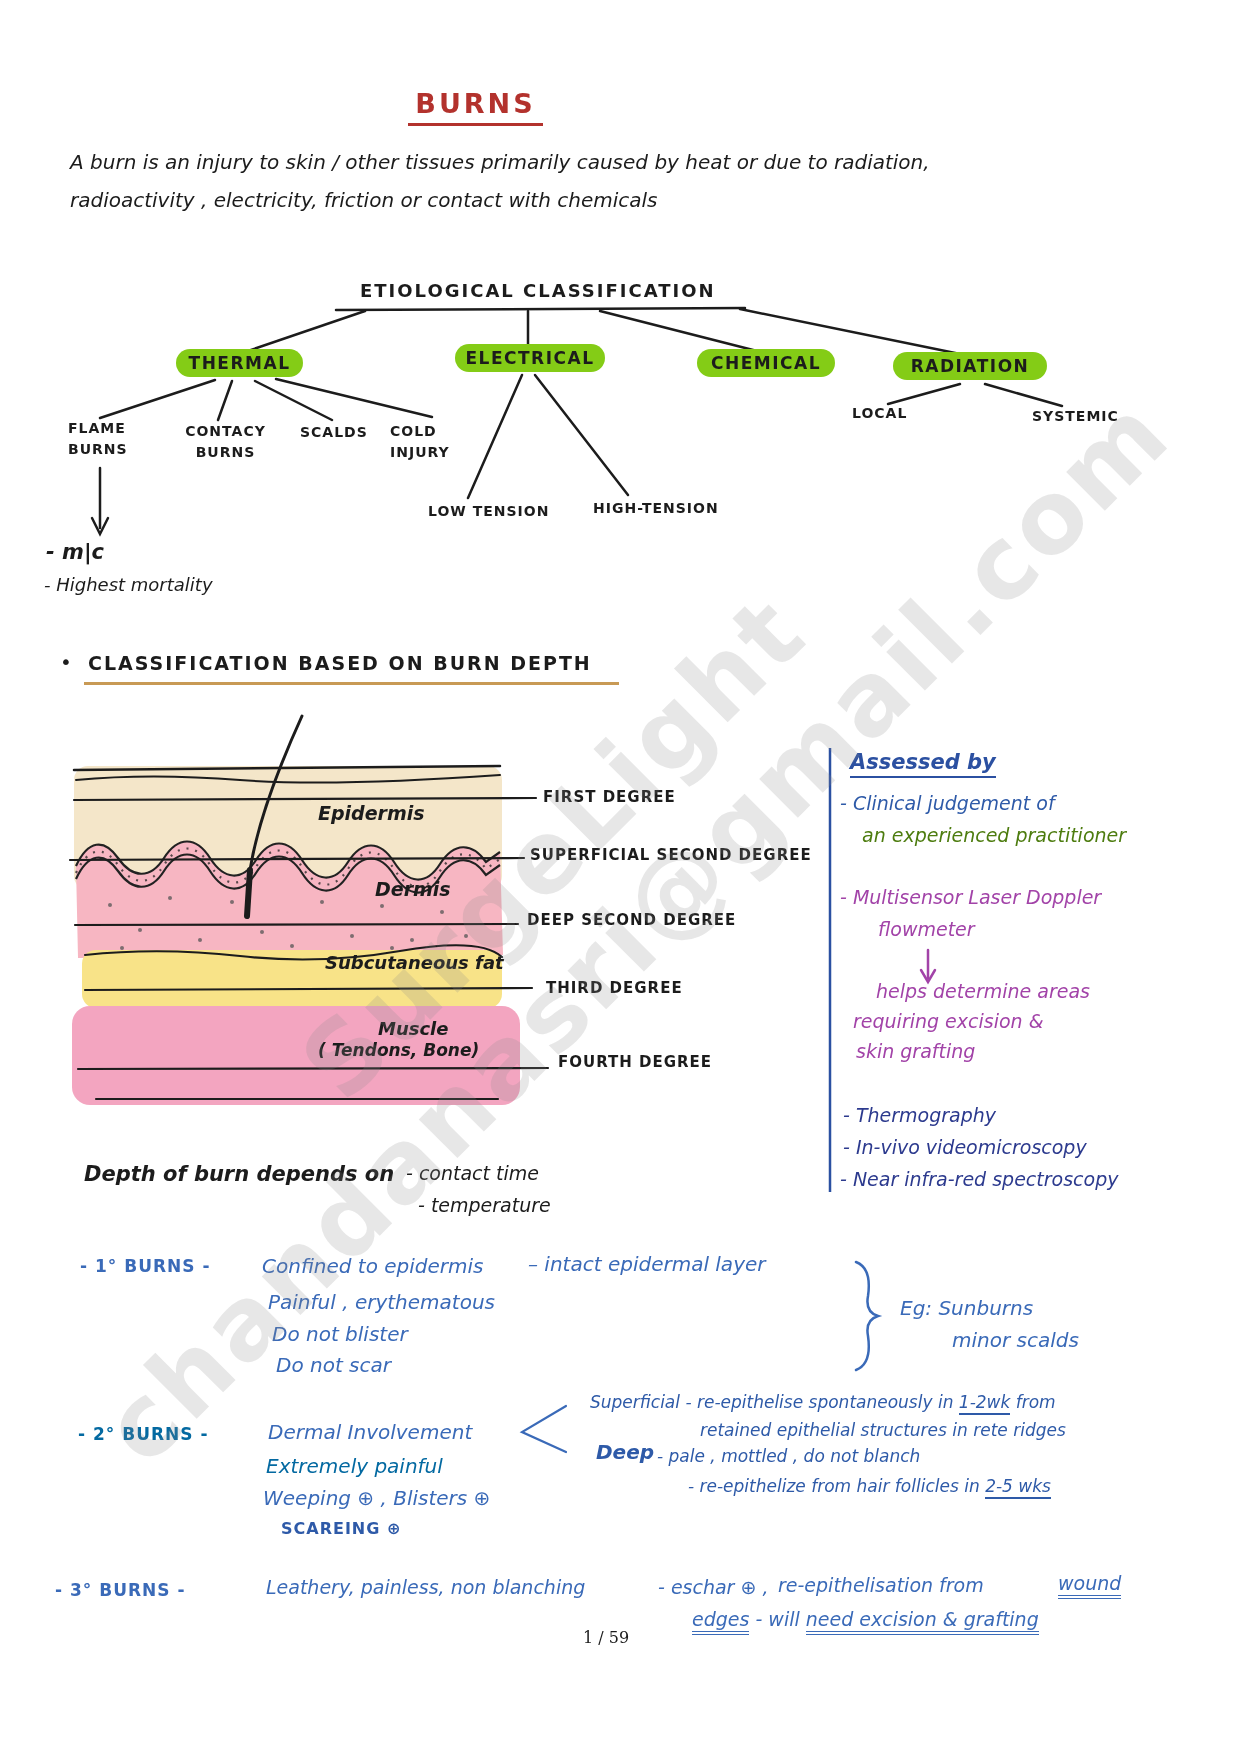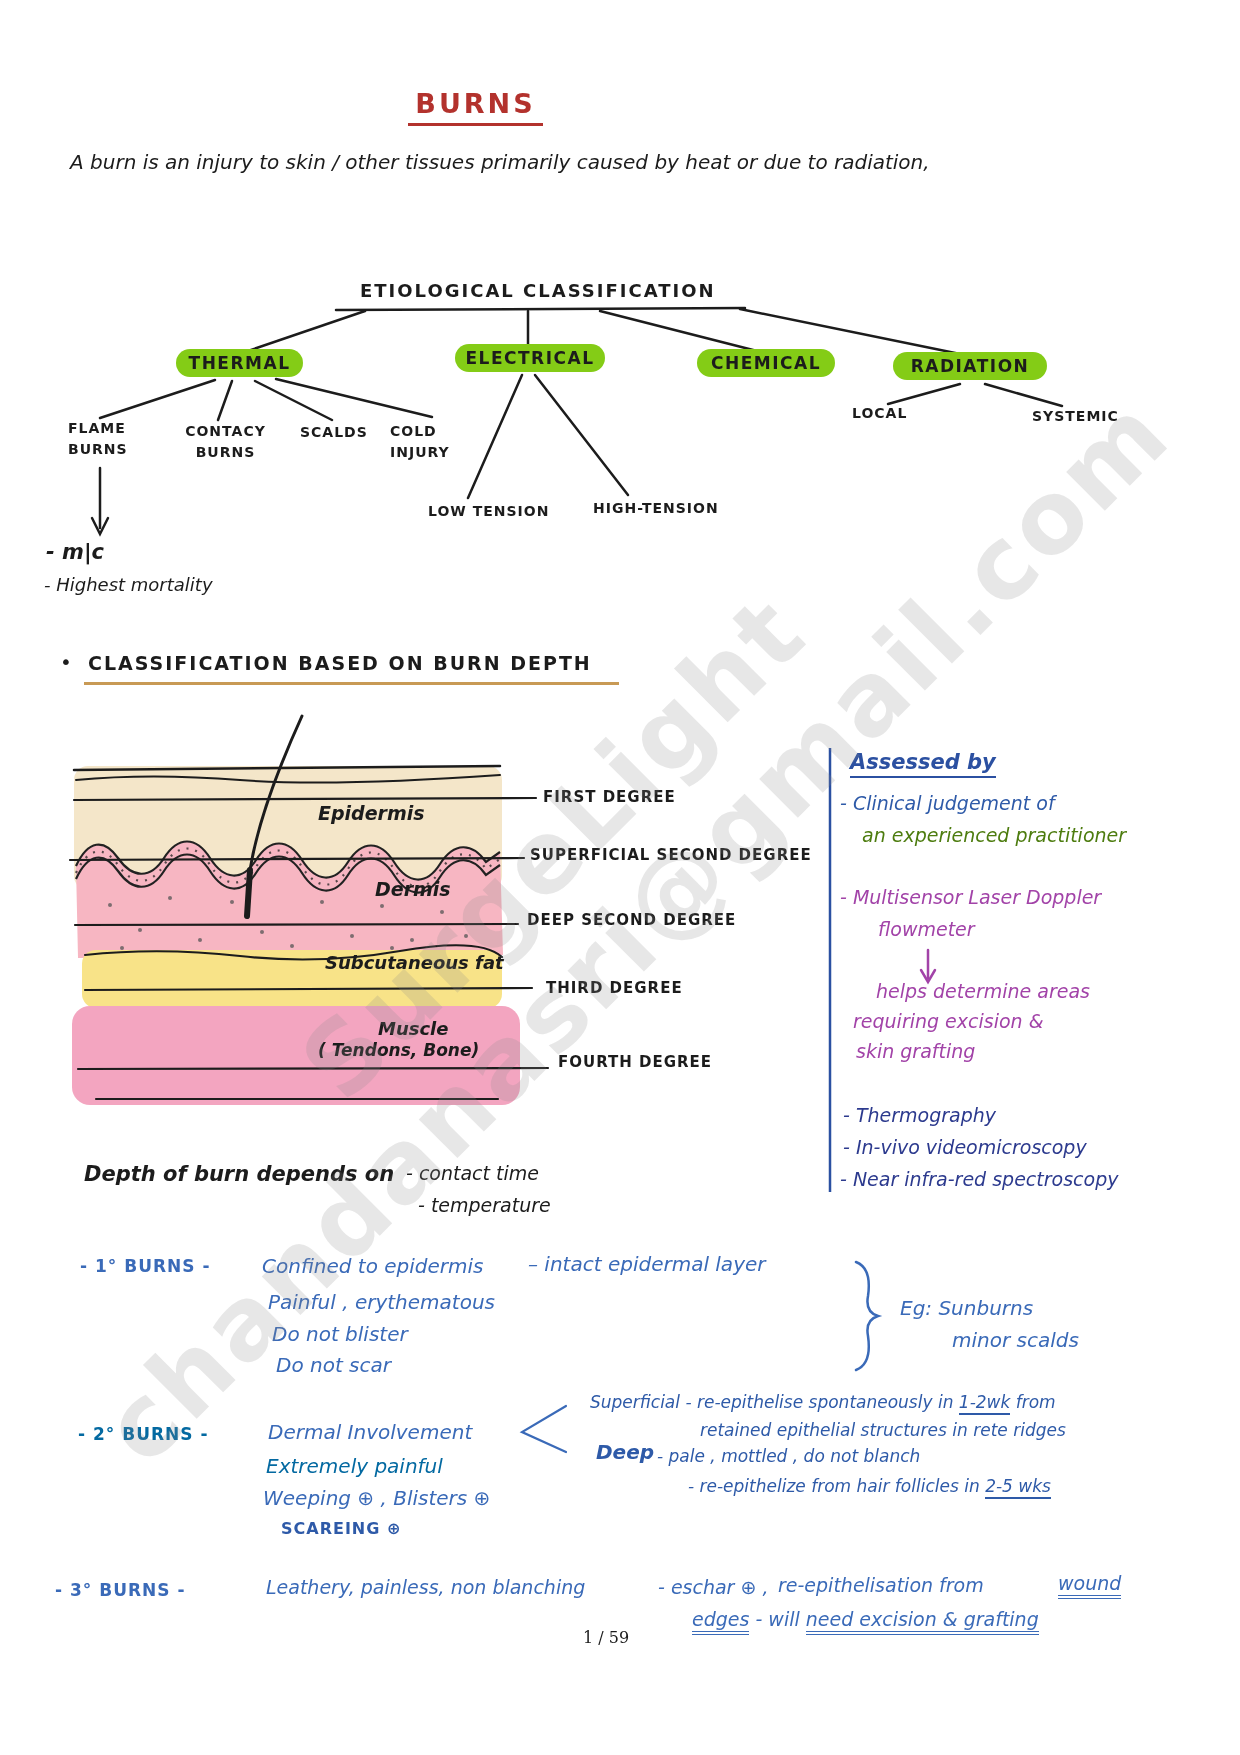--- a/index.html
+++ b/index.html
@@ -102,20 +102,21 @@
     <path d="M856,1262 Q872,1268 868,1296 Q865,1312 878,1316 Q865,1320 868,1336 Q872,1364 856,1370" stroke="#3a6ab8" stroke-width="2.5" fill="none" stroke-linecap="round"></path>
 
     <path d="M566,1406 L522,1432 L566,1452" stroke="#3a6ab8" stroke-width="2.2" fill="none" stroke-linecap="round"></path>
   </svg>
 
   <div class="wm">SurgeLight  chandanasri@gmail.com</div>
 
   <div class="t caps" style="left:408px;top:88px;width:135px;text-align:center;font-size:27px;letter-spacing:3px;color:#b3322d;border-bottom:3px solid #b3322d;padding-bottom:4px;">BURNS</div>
 
   <div class="t script" style="left:70px;top:150px;font-size:20px;">A burn is an injury to skin / other tissues primarily caused by heat or due to radiation,</div>
+  <div class="t script" style="left:70px;top:188px;font-size:20px;">radioactivity , electricity, friction or contact with chemicals</div>
 
   <div class="t caps" style="left:360px;top:280px;font-size:18px;letter-spacing:2px;">ETIOLOGICAL CLASSIFICATION</div>
 
   <div class="pill" style="left:176px;top:349px;width:115px;">THERMAL</div>
   <div class="pill" style="left:455px;top:344px;width:138px;">ELECTRICAL</div>
   <div class="pill" style="left:697px;top:349px;width:126px;">CHEMICAL</div>
   <div class="pill" style="left:893px;top:352px;width:142px;">RADIATION</div>
 
   <div class="t caps" style="left:68px;top:418px;width:80px;font-size:14px;white-space:normal;line-height:1.5;">FLAME BURNS</div>
   <div class="t caps" style="left:178px;top:421px;width:95px;font-size:14px;white-space:normal;line-height:1.5;text-align:center;">CONTACY BURNS</div>

